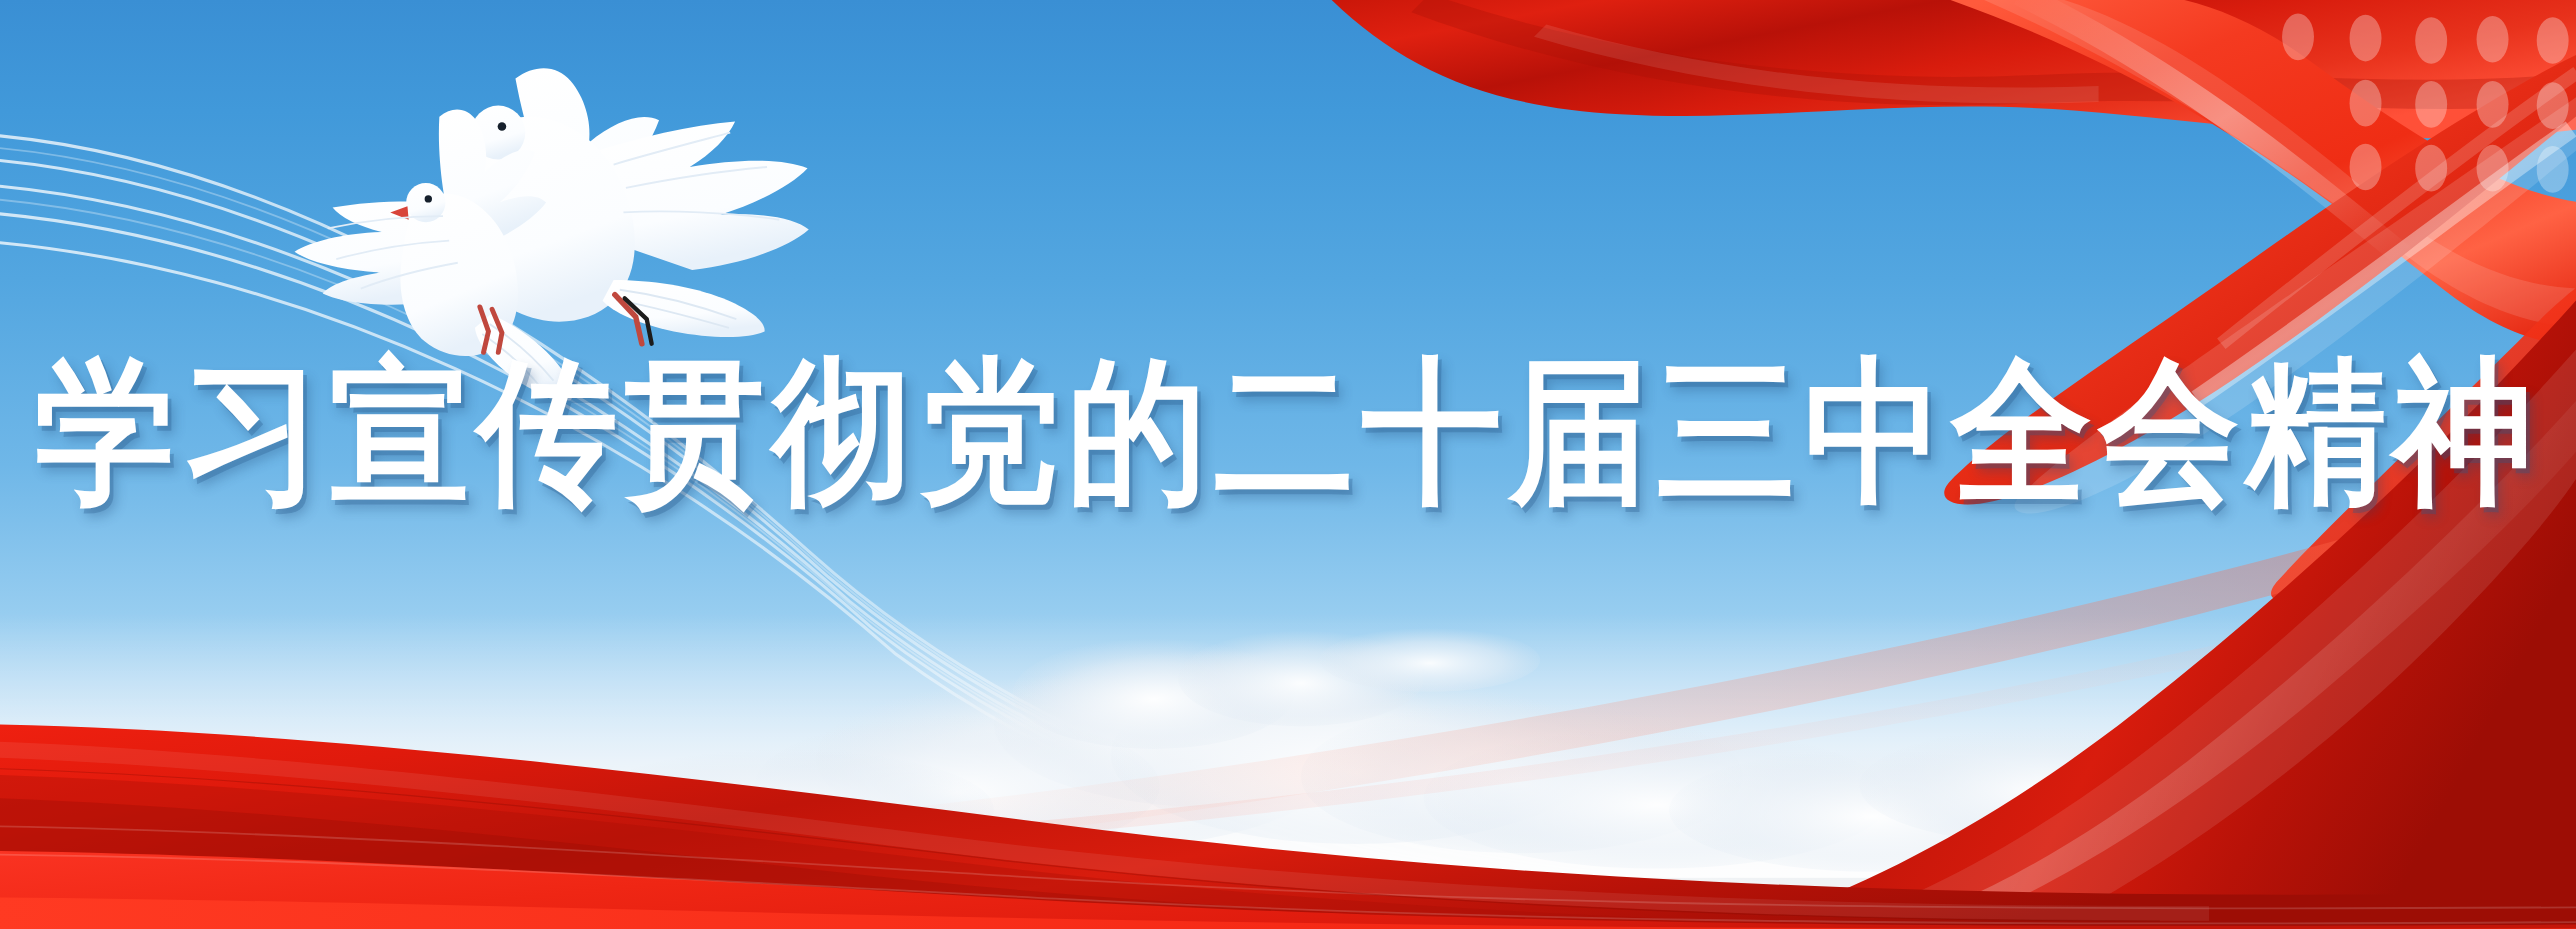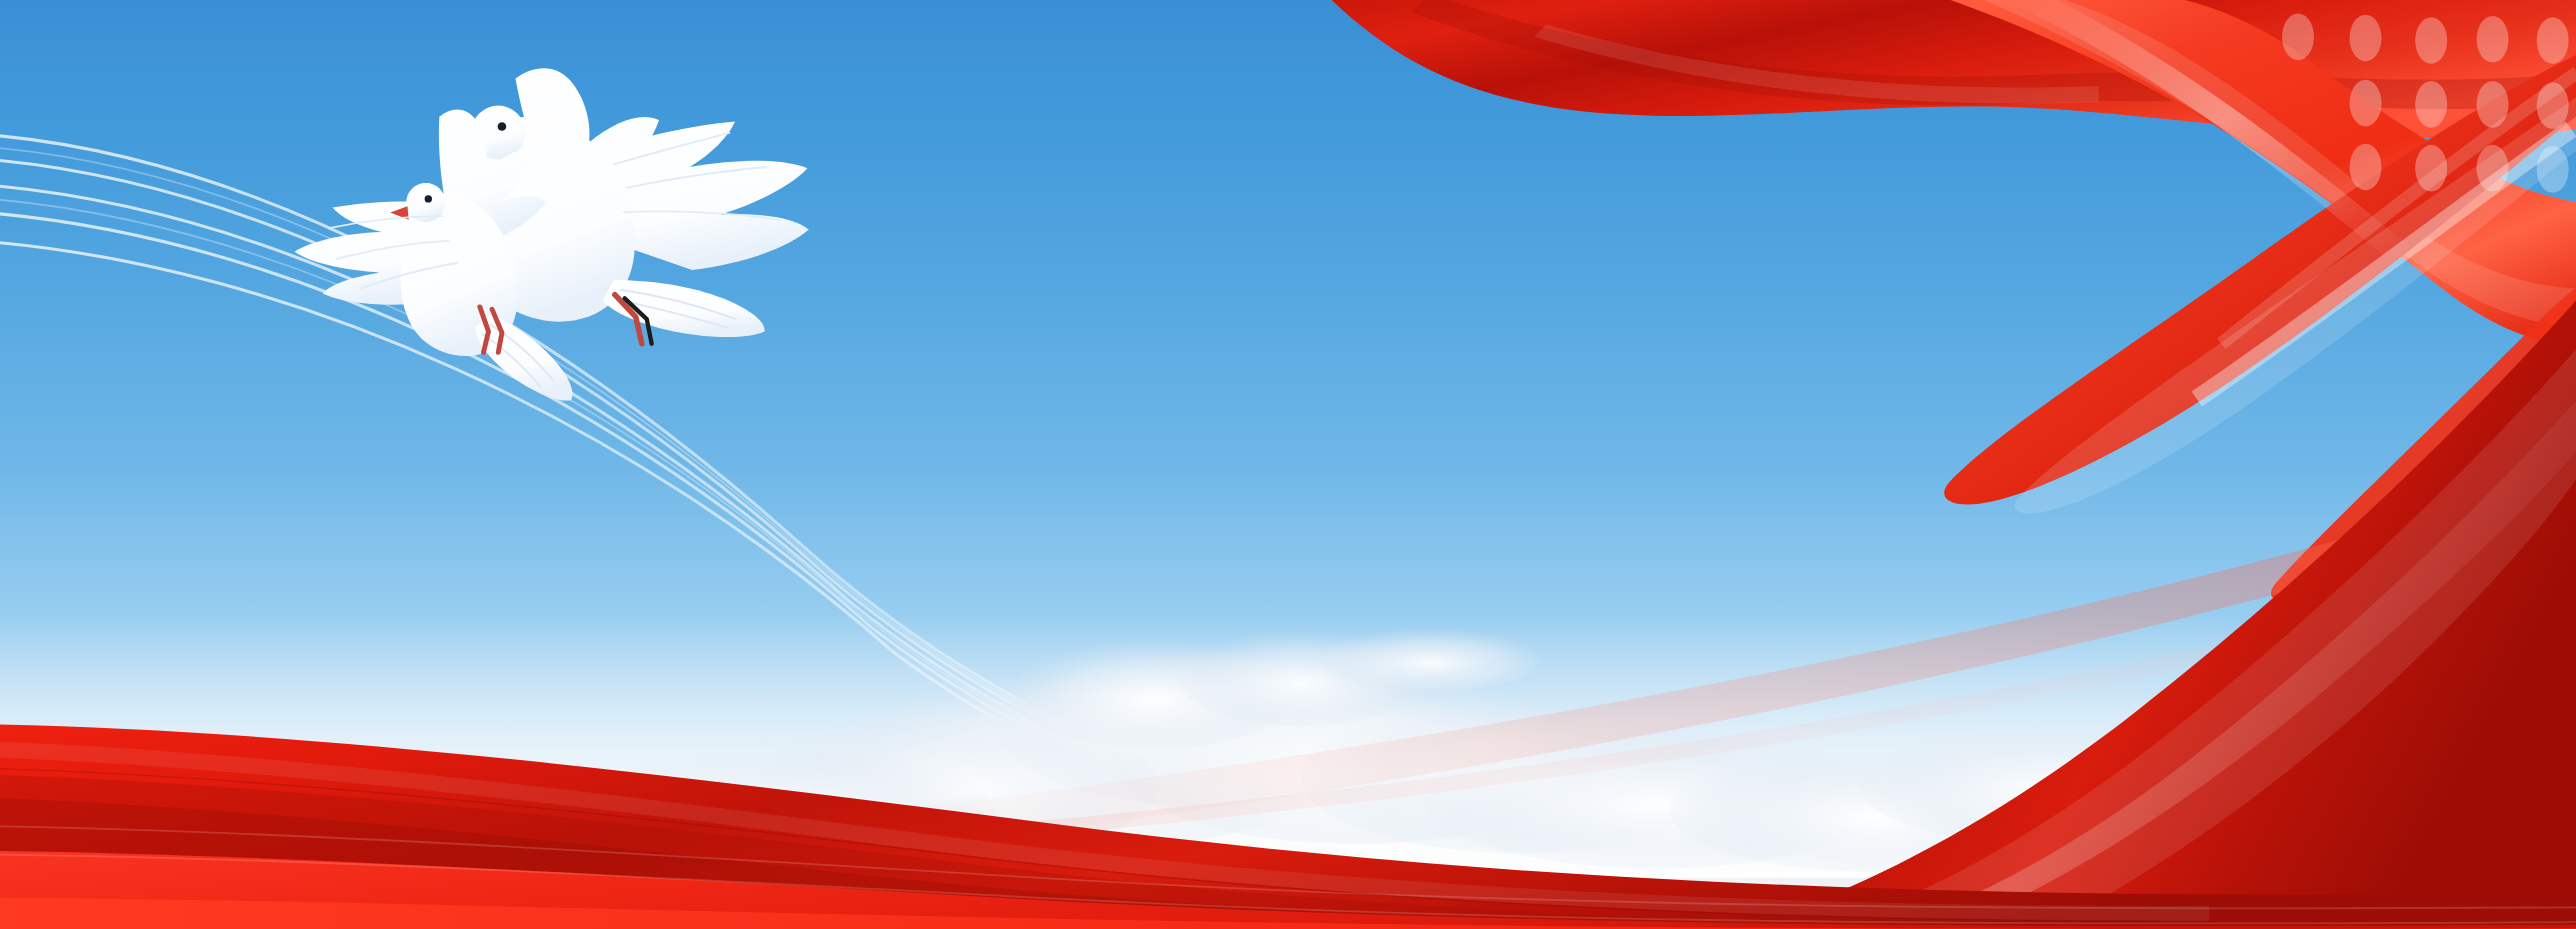--- a/index.html
+++ b/index.html
@@ -313,20 +313,23 @@
 
         <g stroke="#e2ecf6" stroke-width="3" fill="none">
           <path d="M 722,352 C 660,352 590,360 534,372"></path>
           <path d="M 732,392 C 668,396 600,408 548,422"></path>
           <path d="M 746,428 C 690,438 630,454 588,470"></path>
         </g>
       </g>
     </svg>
   </div>
 
+  <div id="title-wrap">
+    <div id="title-text">学习宣传贯彻党的二十届三中全会精神</div>
+  </div>
 
   <div class="layer" id="red-bottom">
     <svg viewBox="0 0 4198 1515" preserveAspectRatio="none">
       <defs>
         <linearGradient id="w1" x1="0" y1="0" x2="1" y2="0.4">
           <stop offset="0%" stop-color="#ef2010"></stop>
           <stop offset="18%" stop-color="#e01a0c"></stop>
           <stop offset="40%" stop-color="#c11409"></stop>
           <stop offset="62%" stop-color="#d81c0d"></stop>
           <stop offset="82%" stop-color="#b81208"></stop>

